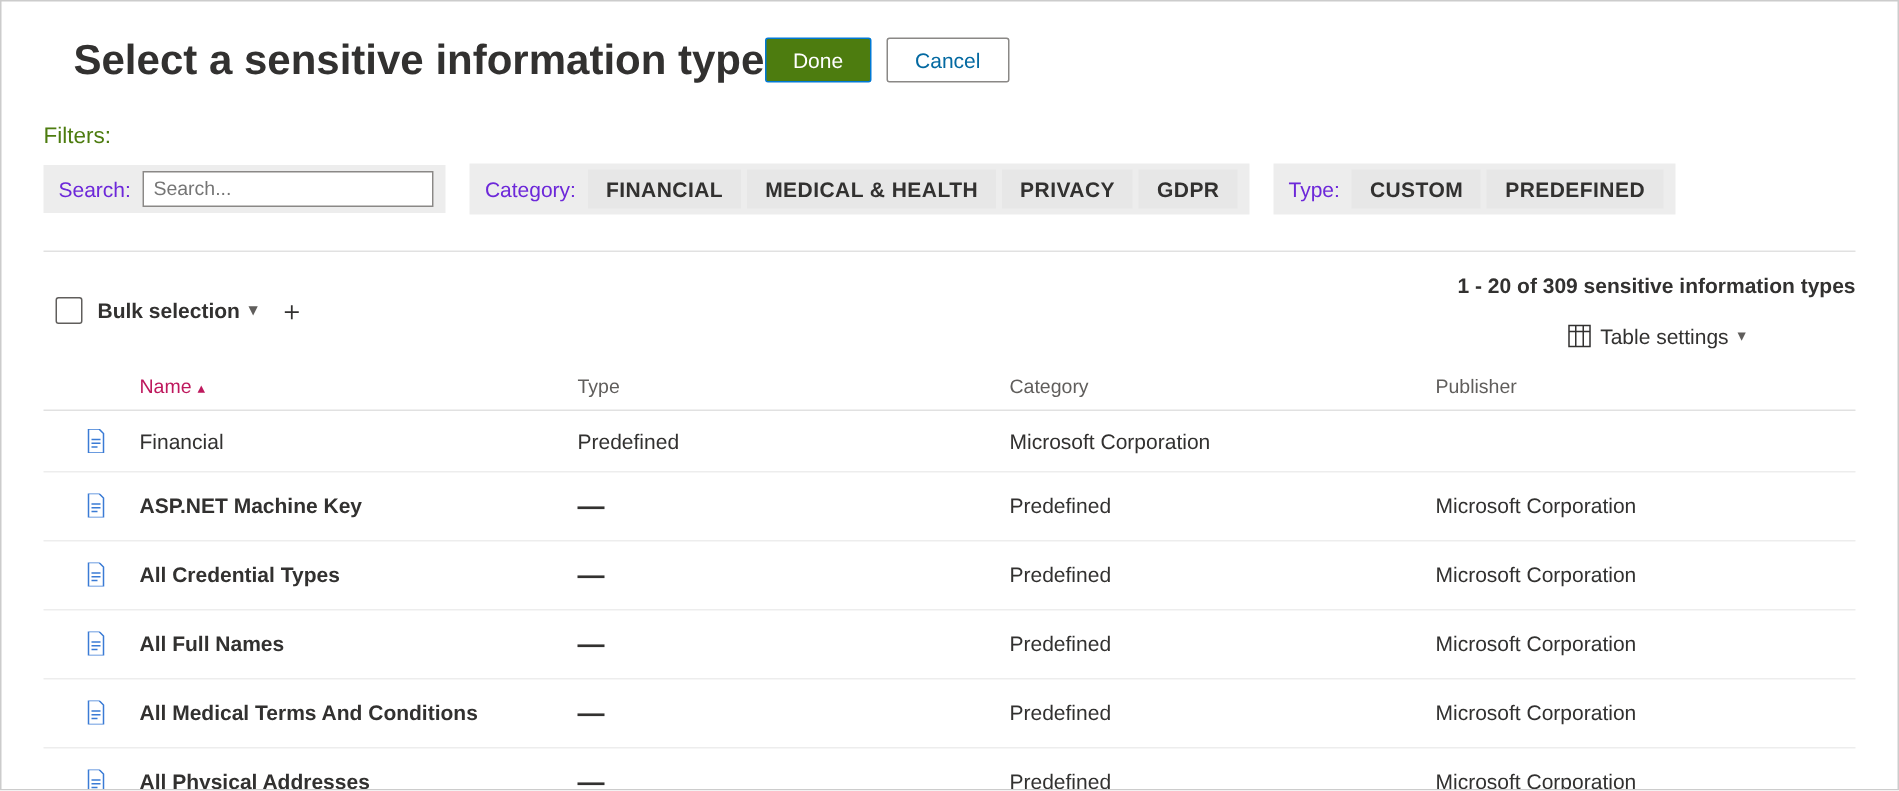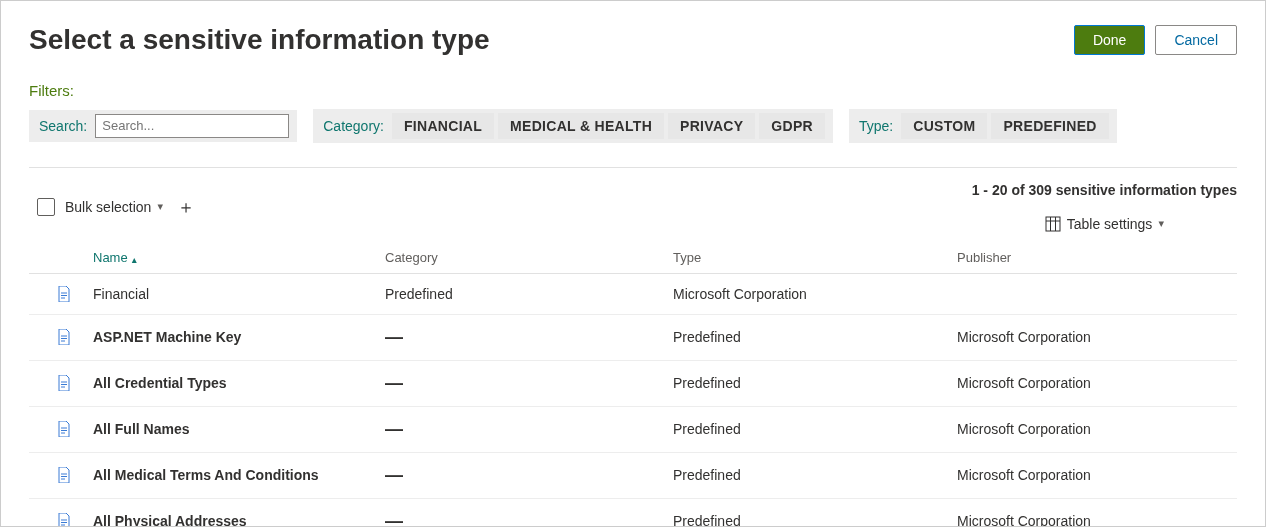--- a/index.html
+++ b/index.html
@@ -13,22 +13,23 @@
   .window {
     width: 1266px;
     height: 527px;
     border: 1px solid #ccc;
     padding: 24px 28px 0 28px;
     overflow: hidden;
     background:#fff;
   }
   .header-row {
     display: flex;
-    justify-content: space-between;
+    justify-content: flex-start;
     align-items: flex-start;
+    margin-left: 20px;
   }
   .page-title {
     font-size: 28px;
     font-weight: 700;
     margin: 0;
     line-height: 1.1;
   }
   .header-buttons { display:flex; gap:10px; }
   .btn {
     font-family: inherit;
@@ -61,21 +62,21 @@
     flex-wrap: wrap;
   }
   .filter-group {
     display:flex;
     align-items:center;
     background: #ededed;
     padding: 4px 8px 4px 10px;
     gap: 6px;
   }
   .filter-group .group-label {
-    color: #0f766e;
+    color: #6d28d9;
     font-size: 14px;
     padding-right: 2px;
   }
   .search-group input {
     width: 194px;
     height: 24px;
     border: 1px solid #8a8886;
     padding: 2px 6px;
     font-family: inherit;
     font-size: 13px;
@@ -103,21 +104,21 @@
     padding: 14px 0 10px 8px;
   }
   .toolbar-left { display:flex; align-items:center; gap:10px; }
   .checkbox {
     width:18px; height:18px;
     border:1px solid #605e5c;
     border-radius:2px;
     display:inline-block;
   }
   .bulk-sel {
-    font-weight:400;
+    font-weight:700;
     display:flex;
     align-items:center;
     gap:6px;
     cursor:pointer;
   }
   .chev-down { font-size:11px; color:#605e5c; }
   .plus-btn {
     font-size:18px;
     line-height:1;
     color:#323130;
@@ -141,21 +142,21 @@
     border-bottom:1px solid #ededed;
   }
   .thead-row {
     padding: 8px 0;
     font-size:13px;
     color:#605e5c;
     border-bottom:1px solid #e1e1e1;
   }
   .thead-row .col-name {
     display:flex; align-items:flex-end; gap:4px;
-    color:#0f766e;
+    color:#be185d;
   }
   .sort-caret { font-size:10px; }
   .trow {
     padding: 12px 0;
   }
   .cell-icon { padding-left: 28px; }
   .doc-icon { width:14px; height:16px; display:block; }
   .cell-name { font-weight:700; font-size:14px; }
   .cell-cat, .cell-type, .cell-pub { font-size:14px; color:#323130; }
   .dash { font-weight:600; font-size:18px; }
@@ -228,22 +229,22 @@
     </div>
   </div>
 
   <div class="table">
     <div class="thead-row">
       <div></div>
       <div class="col-name">
         <span>Name</span>
         <span class="sort-caret">▴</span>
       </div>
+      <div>Type</div>
       <div>Category</div>
-      <div>Type</div>
       <div>Publisher</div>
     </div>
 
     <div class="trow">
       <div class="cell-icon">
         <svg class="doc-icon" viewBox="0 0 14 16">
           <path d="M2 0 h7 l3 3 v13 h-10 z" fill="none" stroke="#3a7bd5" stroke-width="1"></path>
           <line x1="4" y1="7" x2="10" y2="7" stroke="#3a7bd5" stroke-width="1"></line>
           <line x1="4" y1="9.5" x2="10" y2="9.5" stroke="#3a7bd5" stroke-width="1"></line>
           <line x1="4" y1="12" x2="8" y2="12" stroke="#3a7bd5" stroke-width="1"></line>

